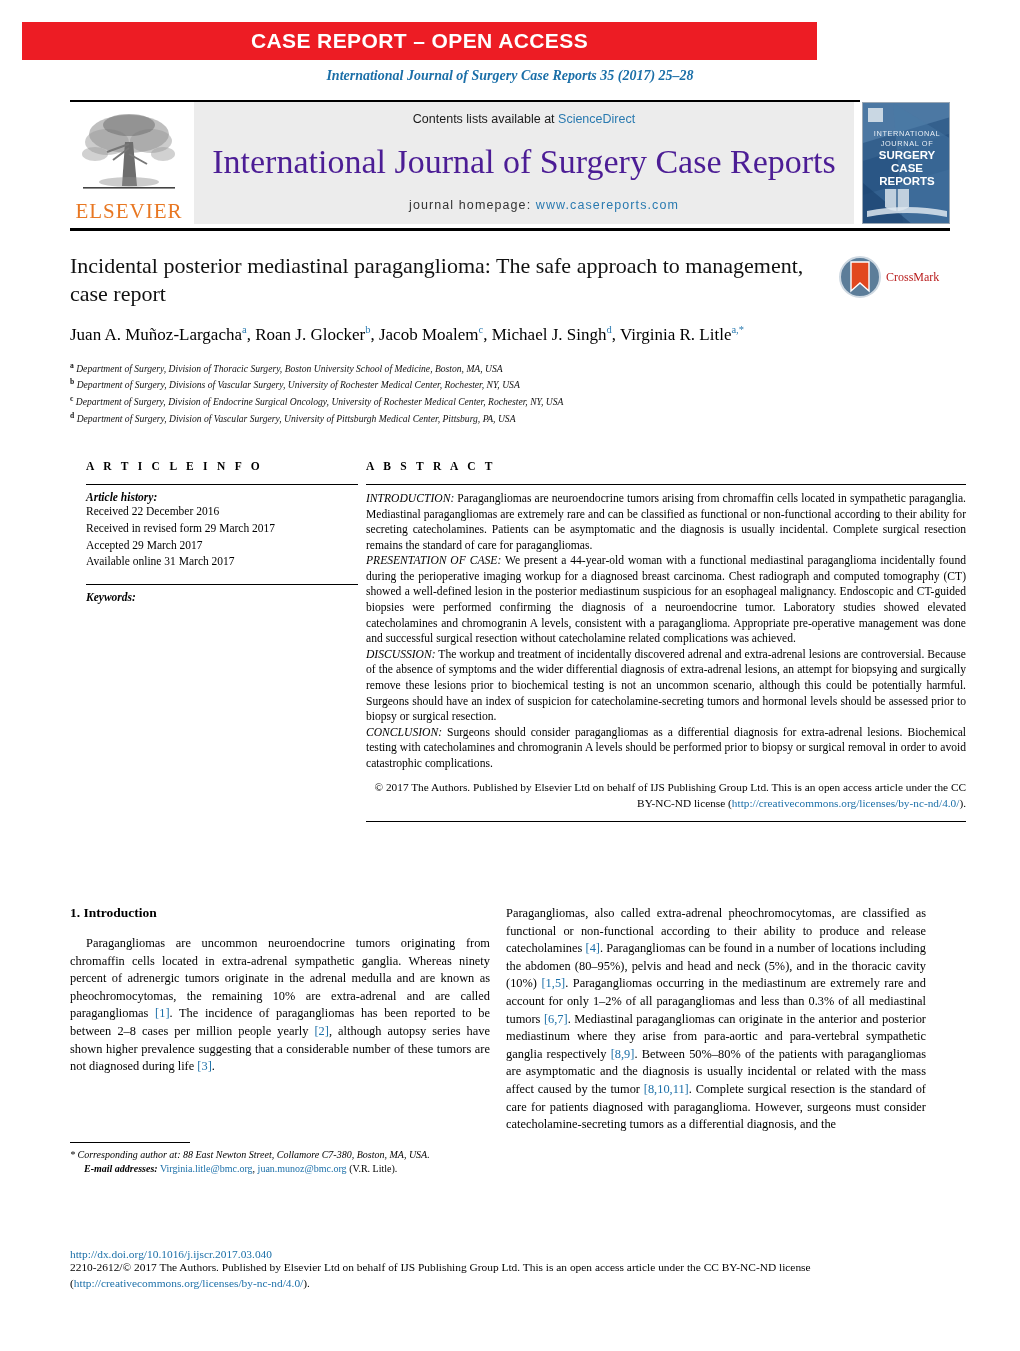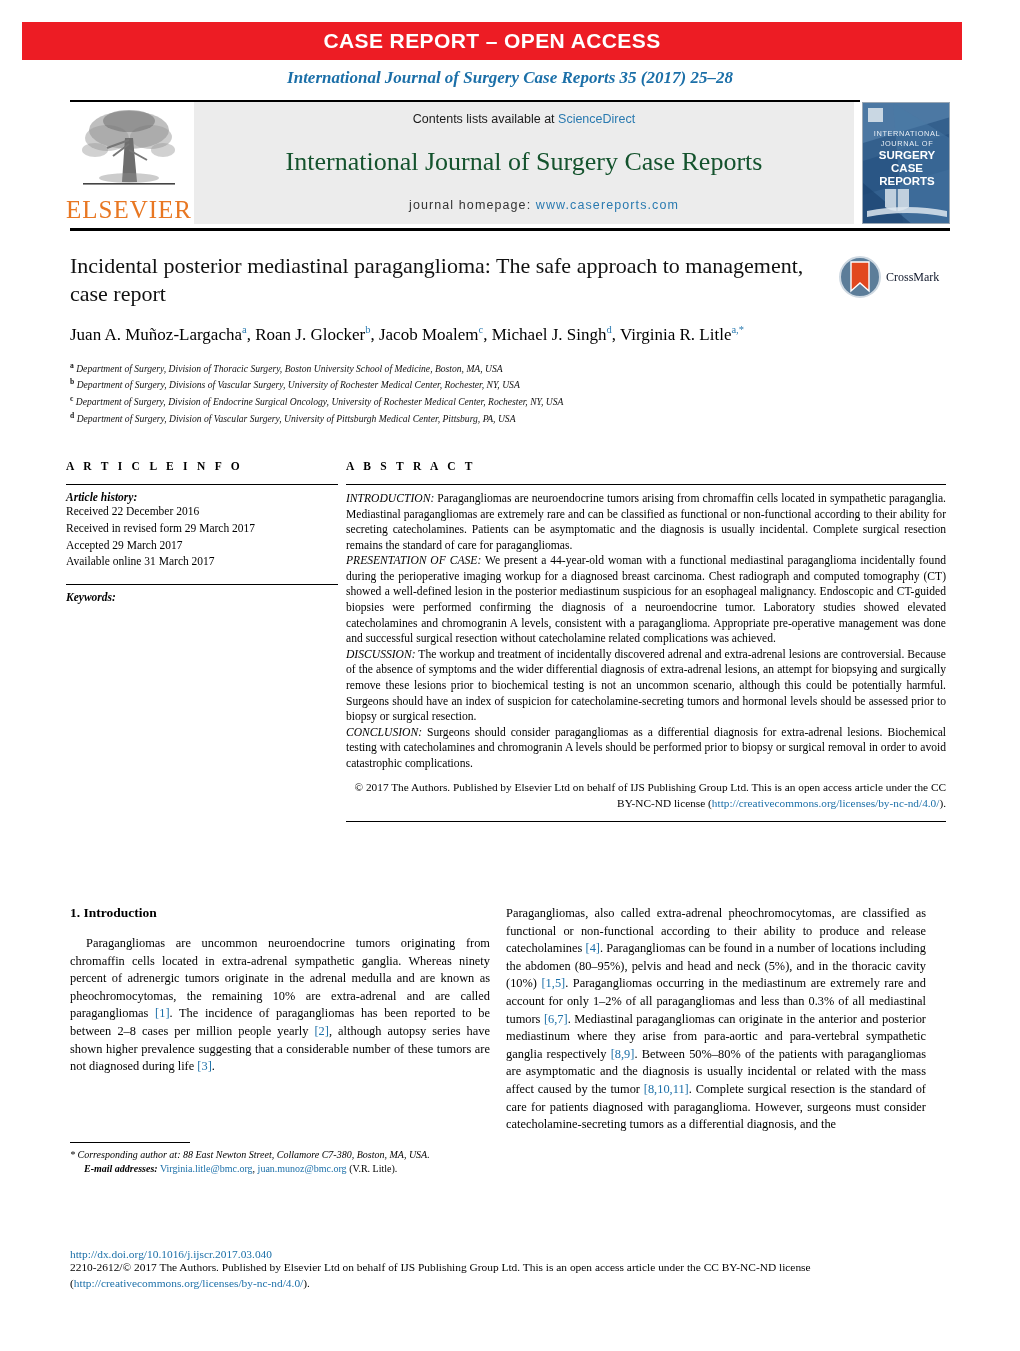--- a/index.html
+++ b/index.html
@@ -12,41 +12,41 @@
     font-family: "Liberation Serif", "DejaVu Serif", serif;
     color: #000000;
     position: relative;
     overflow: hidden;
   }
 
   
   .red-banner {
     position: absolute;
     left: 22px; top: 22px;
-    width: 940px; height: 38px;
+    width: 795px; height: 38px;
     background: #ed1c24;
     display: flex; align-items: center; justify-content: center;
   }
   .red-banner-text {
     font-family: "Liberation Sans", sans-serif;
     font-weight: bold;
     font-size: 21px;
     letter-spacing: 0.4px;
     color: #ffffff;
   }
 
   
   .citation-line {
     position: absolute;
     left: 0; top: 68px; width: 1020px;
     text-align: center;
     font-family: "Liberation Serif", serif;
     font-weight: bold;
     font-style: italic;
-    font-size: 17px;
+    font-size: 14px;
     color: #1b6fa8;
   }
 
   
   .masthead {
     position: absolute;
     left: 70px; top: 100px;
     width: 880px;
   }
   .masthead-rule-top {
@@ -60,21 +60,21 @@
   }
   .elsevier-logo {
     width: 118px;
     display: flex; flex-direction: column;
     align-items: center; justify-content: flex-end;
     padding-bottom: 2px;
   }
   .tree-wrap { width: 104px; height: 92px; }
   .elsevier-word {
     font-family: "Liberation Serif", serif;
-    font-size: 25px;
+    font-size: 21px;
     letter-spacing: 1px;
     color: #e87722;
     line-height: 1;
     margin-top: 1px;
   }
   .journal-band {
     flex: 1;
     background: #ececec;
     display: flex; flex-direction: column;
     align-items: center; justify-content: space-between;
@@ -82,22 +82,22 @@
     margin-left: 6px;
   }
   .contents-line {
     font-family: "Liberation Sans", sans-serif;
     font-size: 12.5px;
     color: #1a1a1a;
   }
   .contents-line .sd { color: #2a7ab0; }
   .journal-title {
     font-family: "Liberation Serif", serif;
-    font-size: 26px;
-    color: #14532d;
+    font-size: 34px;
+    color: #4c1d95;
   }
   .homepage-line {
     font-family: "Liberation Sans", sans-serif;
     font-size: 12.5px;
     letter-spacing: 1.1px;
     color: #333;
     padding-left: 40px;
   }
   .homepage-line .url { color: #2a7ab0; }
   .cover-thumb {
@@ -121,42 +121,42 @@
     width: 770px;
     color: #111;
   }
   .crossmark {
     position: absolute; right: 0; top: 2px;
     width: 112px; height: 46px;
     display: flex; align-items: center;
   }
   .crossmark-text {
     font-family: "Liberation Serif", serif;
-    font-size: 12px; color: #0f172a; margin-left: 4px;
+    font-size: 12px; color: #b91c1c; margin-left: 4px;
   }
   .authors {
     margin-top: 16px;
     font-family: "Liberation Serif", serif;
     font-size: 17px;
     line-height: 1.42;
     width: 780px;
   }
   .sup { font-size: 10.5px; vertical-align: super; color: #2a7ab0; }
   .affils {
     margin-top: 12px;
     font-family: "Liberation Serif", serif;
     font-style: italic;
     font-size: 9.6px;
     line-height: 1.62;
     color: #111;
   }
   .affils .am { font-style: normal; font-weight: bold; font-size: 7.6px; vertical-align: super; }
 
   
-  .info-abstract { position: absolute; left: 66px; top: 460px; width: 880px; display: flex; }
+  .info-abstract { position: absolute; left: 86px; top: 460px; width: 880px; display: flex; }
   .col-info { width: 272px; }
   .col-abstract { width: 600px; margin-left: 8px; }
   .sec-head {
     font-family: "Liberation Serif", serif;
     font-weight: bold;
     font-size: 11.5px;
     letter-spacing: 3.3px;
   }
   .hr-thin { border-top: 1px solid #000; margin: 12px 0 6px 0; }
   .hr-thin2 { border-top: 1px solid #000; margin: 14px 0 6px 0; }

